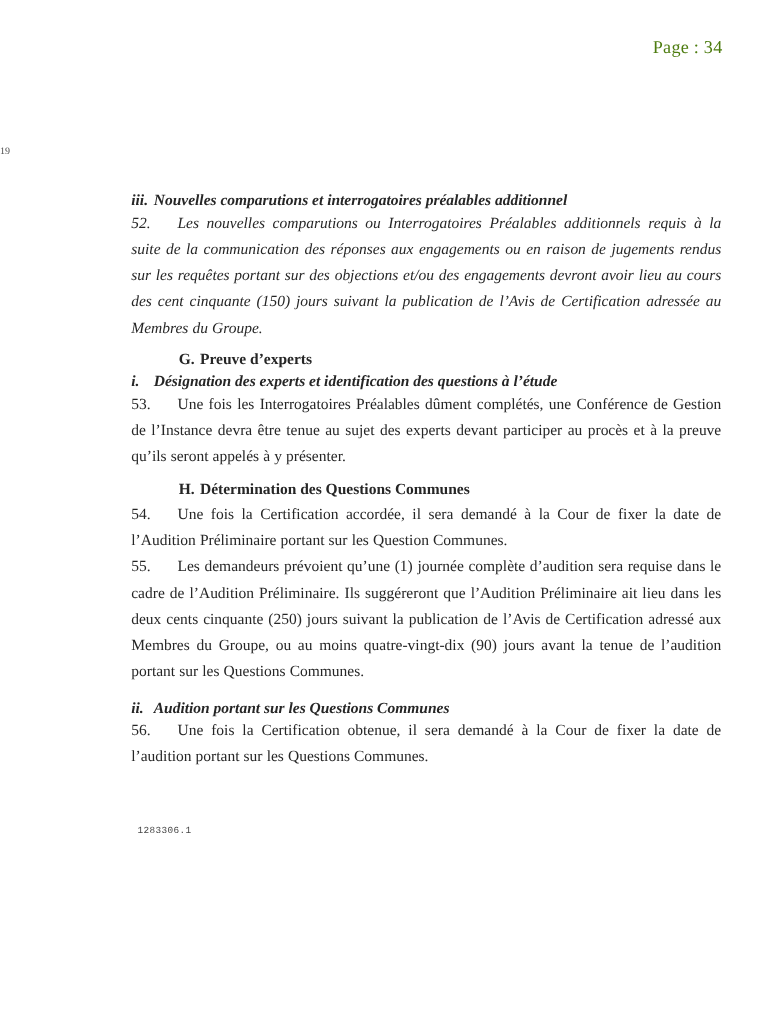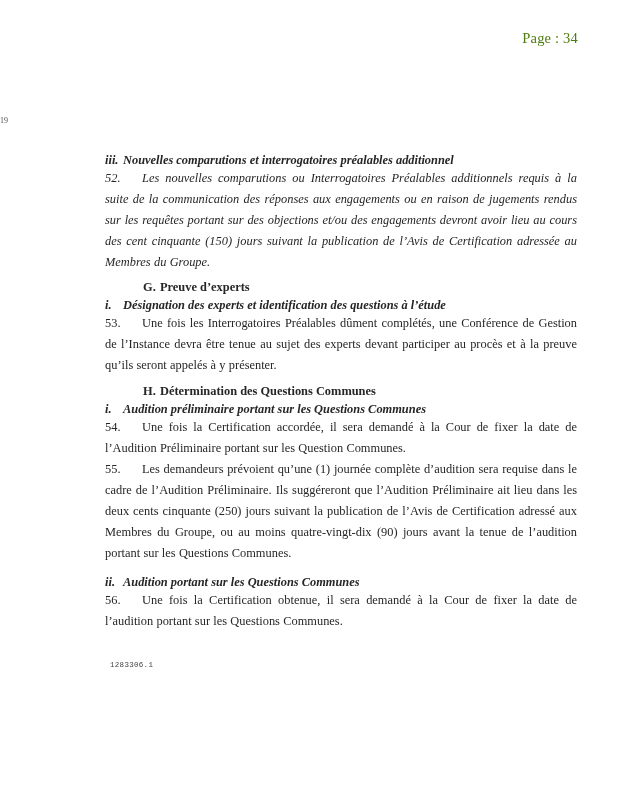--- a/index.html
+++ b/index.html
@@ -80,21 +80,20 @@
   <div class="para mb6"><span class="num">52.</span><span>Les nouvelles comparutions ou Interrogatoires Préalables additionnels requis à la suite de la communication des réponses aux engagements ou en raison de jugements rendus sur les requêtes portant sur des objections et/ou des engagements devront avoir lieu au cours des cent cinquante (150) jours suivant la publication de l’Avis de Certification adressée au Membres du Groupe.</span></div>
 
   <div class="h-letter"><span class="num">G.</span><span>Preuve d’experts</span></div>
 
   <div class="h-roman"><span class="num">i.</span><span>Désignation des experts et identification des questions à l’étude</span></div>
 
   <div class="para mb7"><span class="num">53.</span><span>Une fois les Interrogatoires Préalables dûment complétés, une Conférence de Gestion de l’Instance devra être tenue au sujet des experts devant participer au procès et à la preuve qu’ils seront appelés à y présenter.</span></div>
 
   <div class="h-letter"><span class="num">H.</span><span>Détermination des Questions Communes</span></div>
 
-  <div class="h-roman"><span class="num">i.</span><span>Audition préliminaire portant sur les Questions Communes</span></div>
 
   <div class="para mb13"><span class="num">54.</span><span>Une fois la Certification accordée, il sera demandé à la Cour de fixer la date de l’Audition Préliminaire portant sur les Question Communes.</span></div>
 
   <div class="para mb10"><span class="num">55.</span><span>Les demandeurs prévoient qu’une (1) journée complète d’audition sera requise dans le cadre de l’Audition Préliminaire. Ils suggéreront que l’Audition Préliminaire ait lieu dans les deux cents cinquante (250) jours suivant la publication de l’Avis de Certification adressé aux Membres du Groupe, ou au moins quatre-vingt-dix (90) jours avant la tenue de l’audition portant sur les Questions Communes.</span></div>
 
   <div class="h-roman"><span class="num">ii.</span><span>Audition portant sur les Questions Communes</span></div>
 
   <div class="para"><span class="num">56.</span><span>Une fois la Certification obtenue, il sera demandé à la Cour de fixer la date de l’audition portant sur les Questions Communes.</span></div>
 
 </div>

